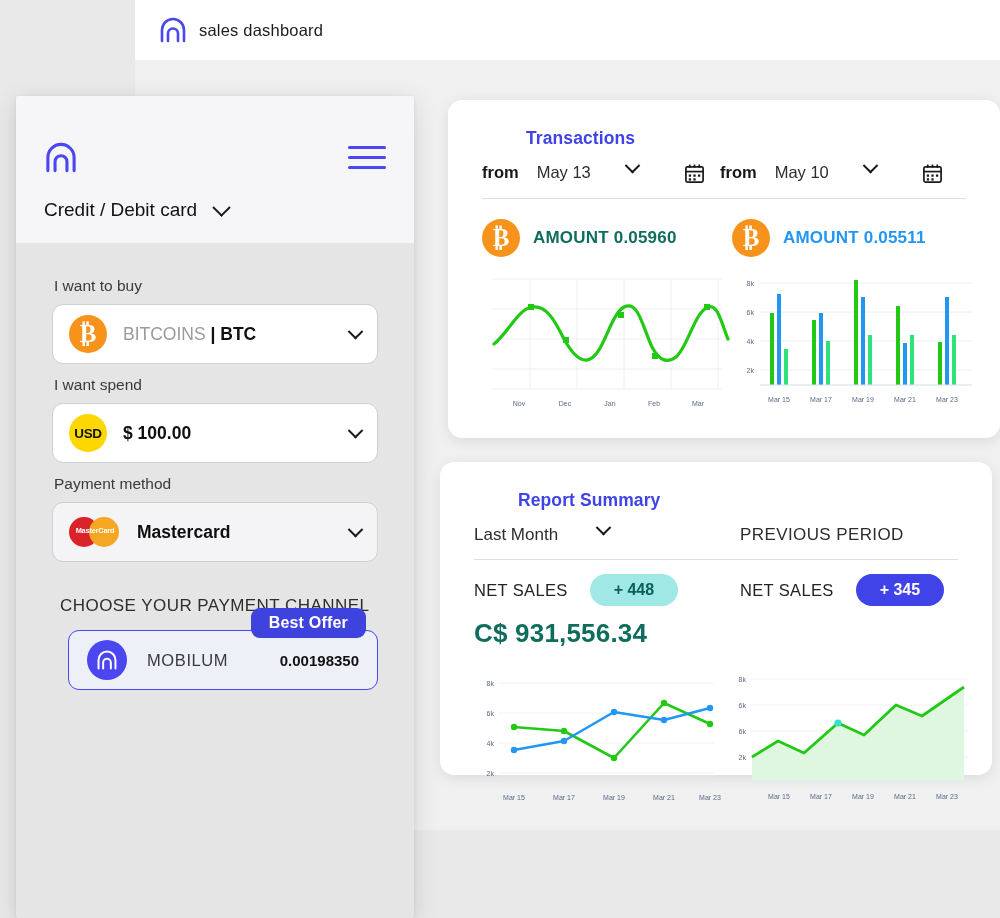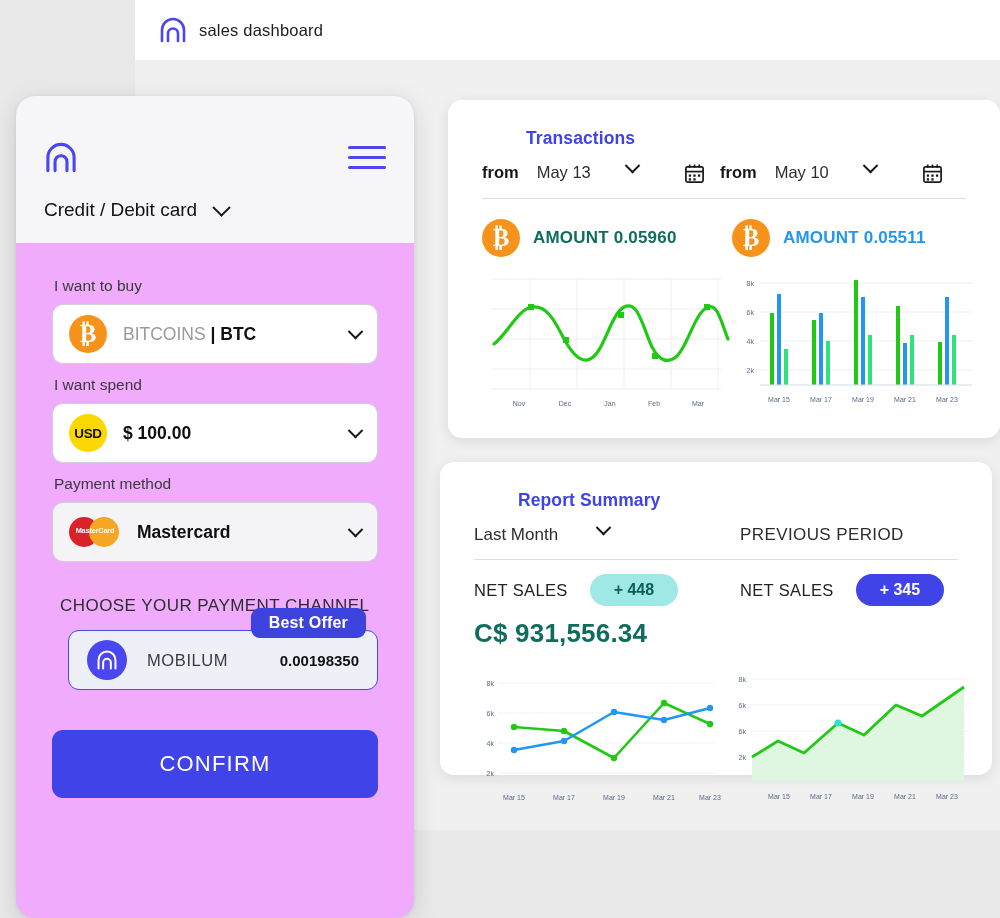--- a/index.html
+++ b/index.html
@@ -21,21 +21,21 @@
   .topbar { position:absolute; left:135px; top:0; width:865px; height:60px;
             display:flex; align-items:center; gap:12px; padding-left:24px; }
   .topbar-title { font-size:16.5px; color:#1c1c1e; letter-spacing:.2px; }
 
   
   .mlogo { display:block; }
 
   
   .buy-card {
     position:absolute; left:16px; top:96px; width:398px; height:822px;
-    background:#f0abfc; border-radius:19px;
+    background:#e5e5e5; border-radius:2px;
     box-shadow: 0 6px 26px rgba(0,0,0,.13), 0 1px 4px rgba(0,0,0,.07);
     overflow:hidden;
   }
   .buy-head { background:#f6f5f7; padding:46px 28px 22px 28px; }
   .buy-head-row { display:flex; align-items:center; justify-content:space-between; }
   .hamburger { width:38px; height:24px; display:flex; flex-direction:column; justify-content:space-between; cursor:pointer; }
   .hamburger i { display:block; height:3.4px; background:#4a46f0; border-radius:3px; }
   .method-row { display:flex; align-items:center; gap:18px; margin-top:26px; }
   .method-label { font-size:19px; color:#111; }
   .chev { display:inline-block; width:13px; height:13px; border-right:2.3px solid #1a1a1a;
@@ -206,21 +206,20 @@
             <svg width="22" height="20" viewBox="0 0 28 26">
               <path d="M3 24 L3 13 A11 11 0 0 1 25 13 L25 24" fill="none" stroke="#ffffff" stroke-width="2.6" stroke-linecap="round"></path>
               <path d="M9 24 L9 16.5 A5 5 0 0 1 19 16.5 L19 24" fill="none" stroke="#ffffff" stroke-width="2.6" stroke-linecap="round"></path>
             </svg>
           </span>
           <span class="name">MOBILUM</span>
           <span class="val">0.00198350</span>
         </div>
       </div>
 
-      <button class="confirm">CONFIRM</button>
     </div>
   </div>
 
   <div class="panel panel-tx">
     <div class="panel-pad">
       <div class="panel-title">Transactions</div>
 
       <div class="filter-row">
         <div class="fgroup" style="width:238px">
           <span class="flabel">from</span>

